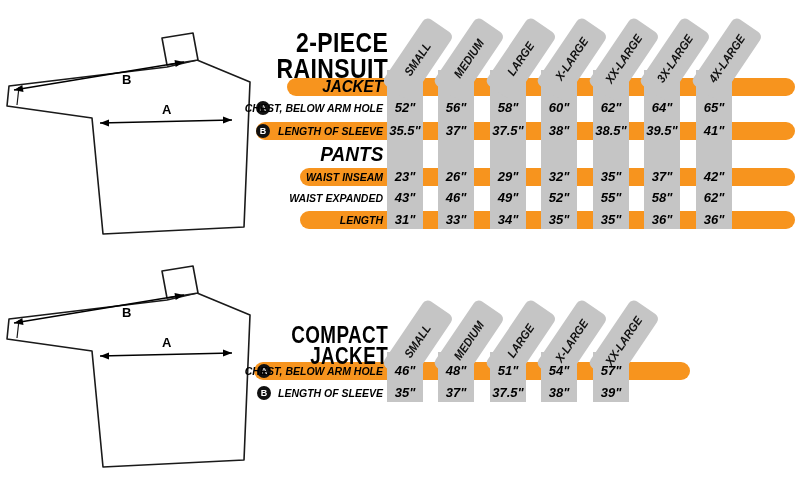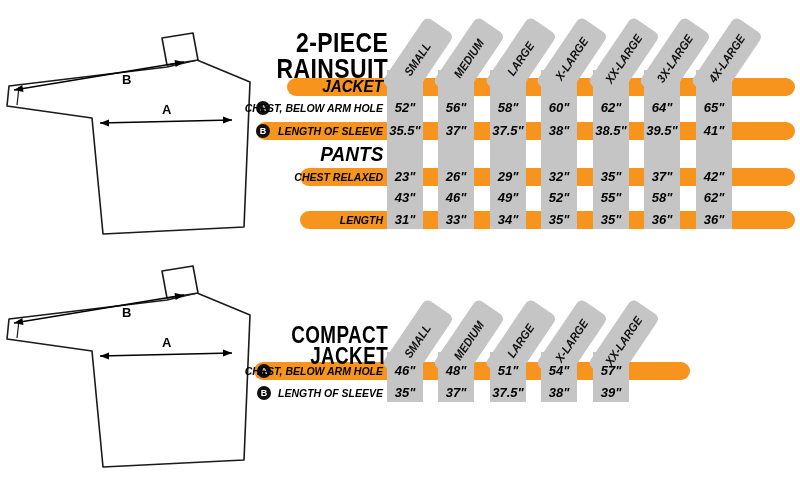--- a/index.html
+++ b/index.html
@@ -129,21 +129,22 @@
   <div class="banner" style="left:697px;top:61px">
       <span>4X-LARGE</span>
     </div>
 
   <div class="header" style="top:78px;font-size:16px;line-height:18px">JACKET</div>
   <div class="marker" style="left:256px;top:101px">A</div>
   <div class="rlabel" style="top:99px">CHEST, BELOW ARM HOLE</div>
   <div class="marker" style="left:256px;top:124px">B</div>
   <div class="rlabel" style="top:122px">LENGTH OF SLEEVE</div>
   <div class="header" style="top:142px;font-size:20px;line-height:24px">PANTS</div>
-  <div class="rlabel" style="top:168px">CHEST RELAXED</div>
+  <div class="rlabel" style="top:168px">WAIST INSEAM</div>
+  <div class="rlabel" style="top:189px">WAIST EXPANDED</div>
   <div class="rlabel" style="top:211px">LENGTH</div>
 
   <div class="val" style="left:380px;top:99px">52"</div>
   <div class="val" style="left:431px;top:99px">56"</div>
   <div class="val" style="left:483px;top:99px">58"</div>
   <div class="val" style="left:534px;top:99px">60"</div>
   <div class="val" style="left:586px;top:99px">62"</div>
   <div class="val" style="left:637px;top:99px">64"</div>
   <div class="val" style="left:689px;top:99px">65"</div>
 

